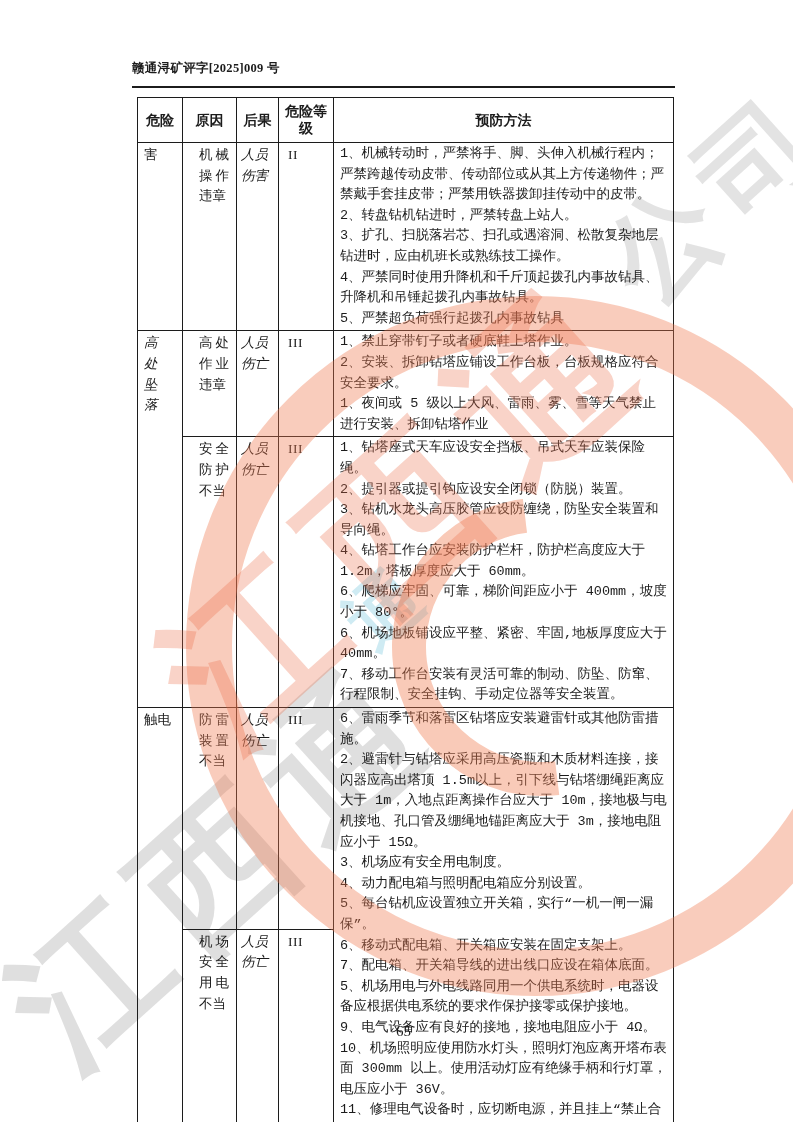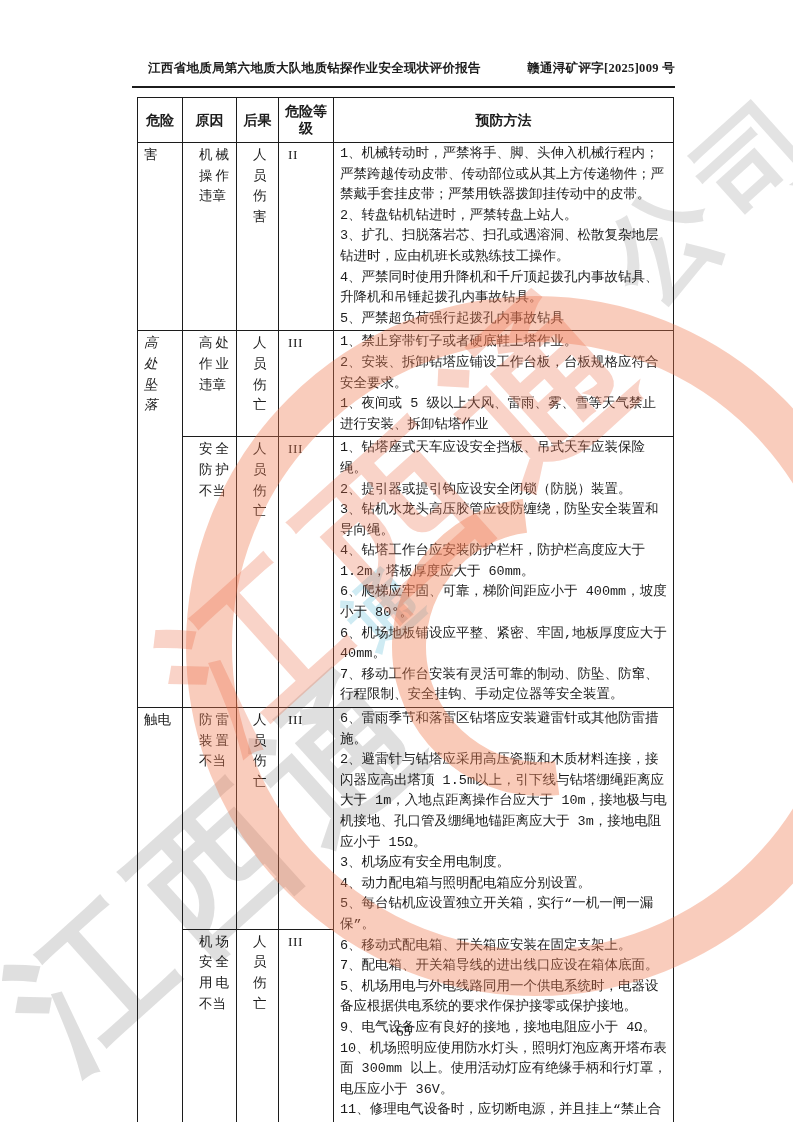--- a/index.html
+++ b/index.html
@@ -22,21 +22,21 @@
     font-size:13.5px;line-height:20.6px;background:transparent;
   }
   .hz th,.hz td{border:1.6px solid #1c1c1c;vertical-align:top;padding:1px 5px;font-weight:normal;}
   .hz th{
     text-align:center;vertical-align:middle;font-size:14px;line-height:17px;
     padding:3px 2px;font-weight:bold;height:38px;
   }
   td.hazard{padding:2px 6px;}
   .vert{display:inline-block;width:1.05em;word-break:break-all;font-style:italic;}
   td.cause{text-align:justify;word-break:break-all;padding:2px 7px 2px 16px;}
-  td.result{word-break:break-all;padding:2px 16px;}
+  td.result{word-break:break-all;padding:2px 4px;font-style:italic;}
   td.level{padding:2px 4px 12px 9px;letter-spacing:.5px;}
   td.prev{padding:1px 4px 1px 6px;font-family:Liberation Mono, monospace;}
   .item{text-align:left;}
   tr.r1{height:186px;} tr.r2a{height:103px;} tr.r2b{height:227px;}
   tr.r3a{height:190px;} tr.r3b{height:183px;}
   
   .pg-number{position:absolute;left:132px;top:1023px;width:543px;text-align:center;font-size:15px;z-index:2;}
   
   .wm{position:absolute;pointer-events:none;user-select:none;}
   .wm-ring{
@@ -72,21 +72,20 @@
 </head>
 <body>
 
 <div class="page">
 
   <div class="wm wm-grey-text">江西通</div>
   <div class="wm wm-grey-suffix">公司</div>
   <div class="wm wm-cyan">通</div>
 
   <div class="pg-header">
-    <span class="lt">江西省地质局第六地质大队地质钻探作业安全现状评价报告</span>
     <span class="rt">赣通浔矿评字[2025]009 号</span>
   </div>
   <div class="pg-header-rule"></div>
 
   <table class="hz">
     <colgroup>
       <col style="width:45px">
         <col style="width:54px">
         <col style="width:42px">
       <col style="width:55px">

